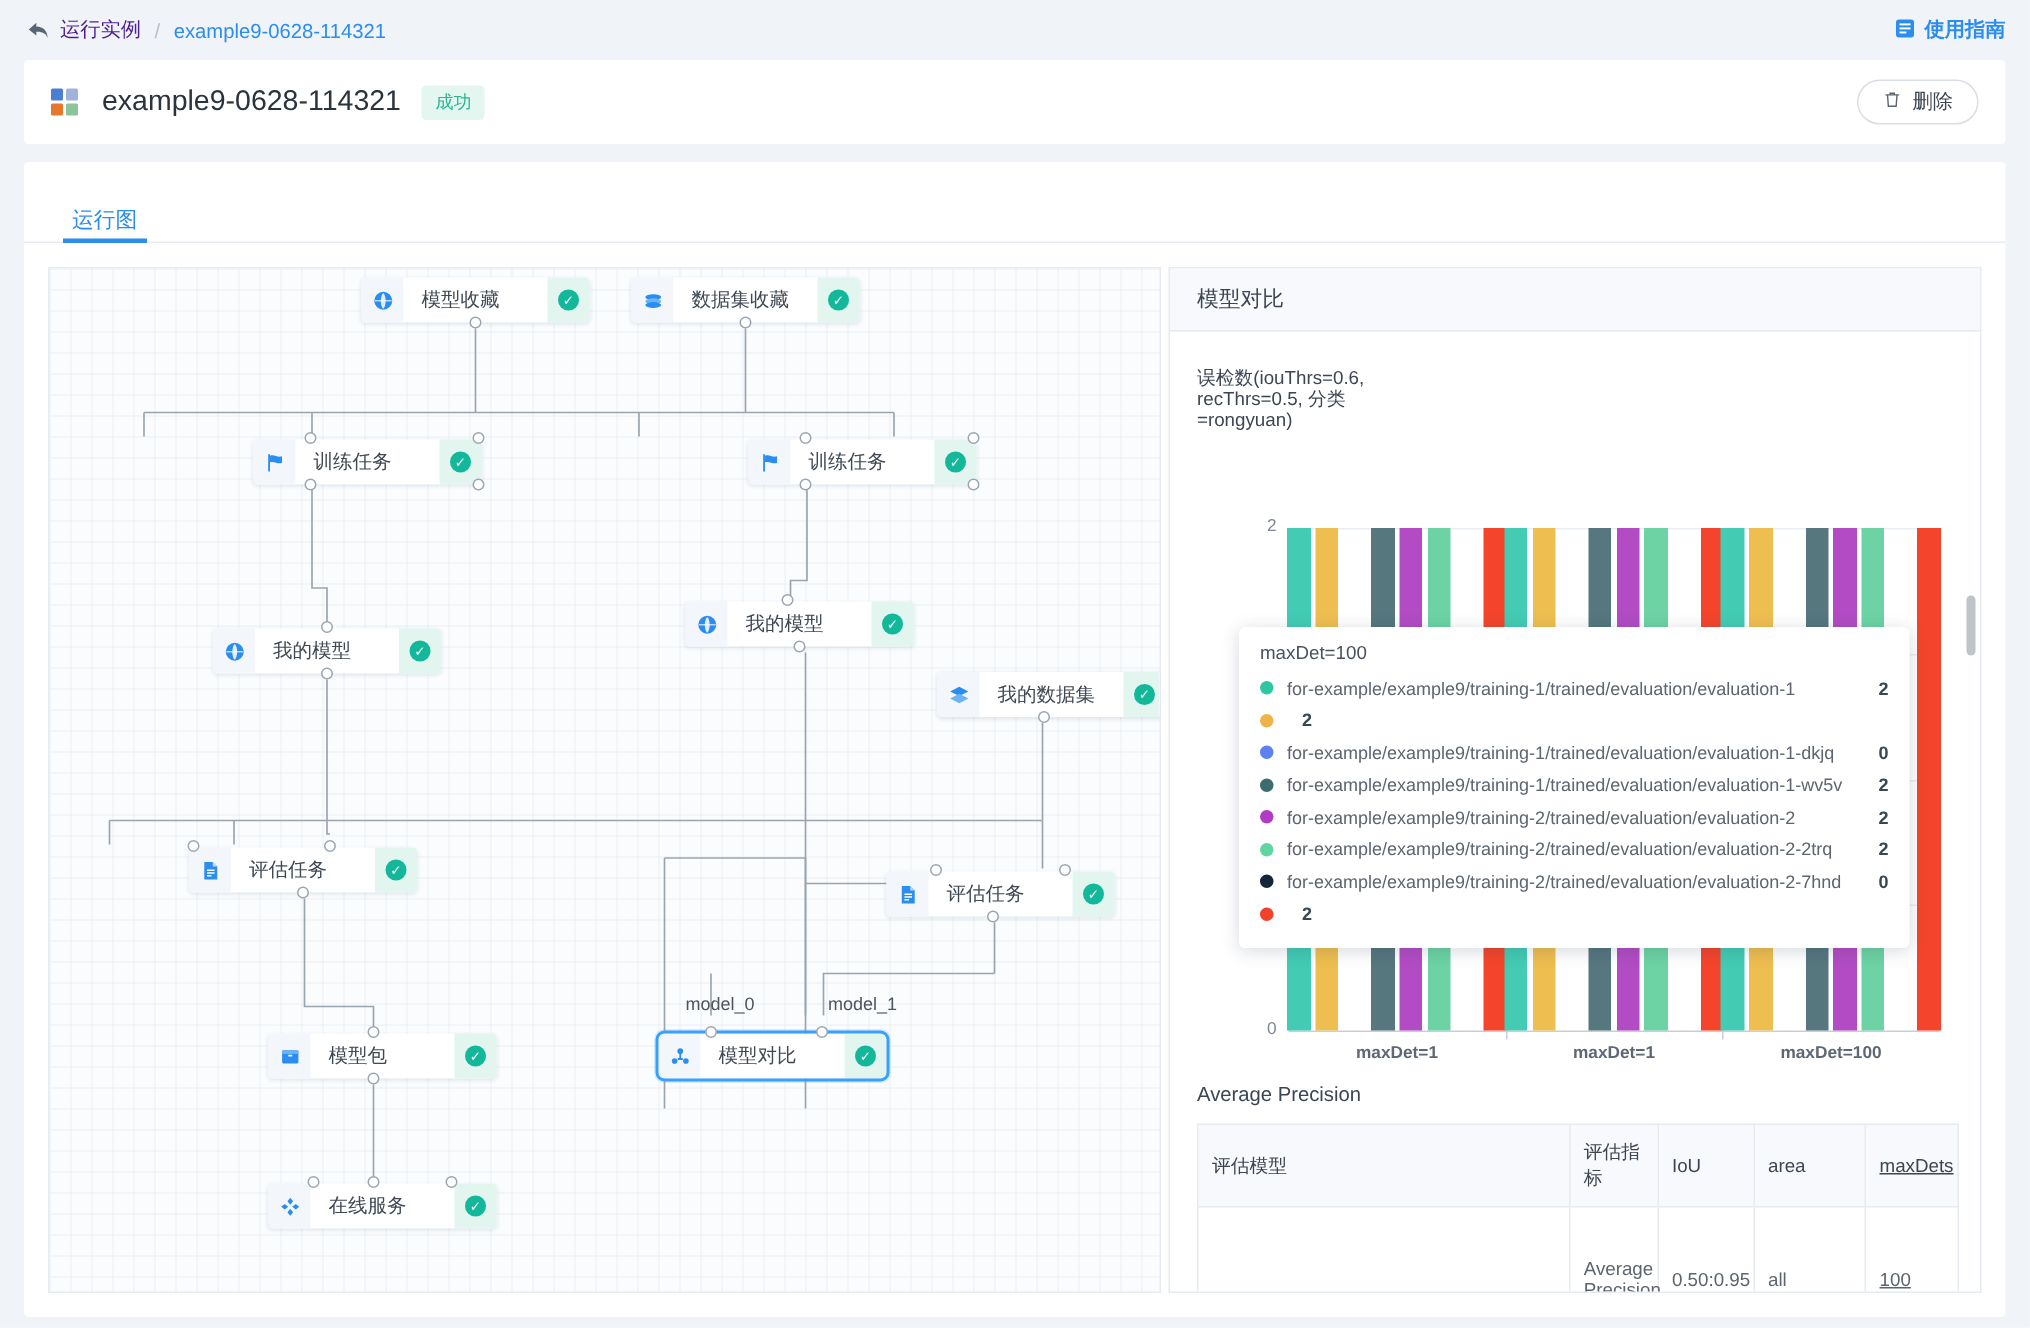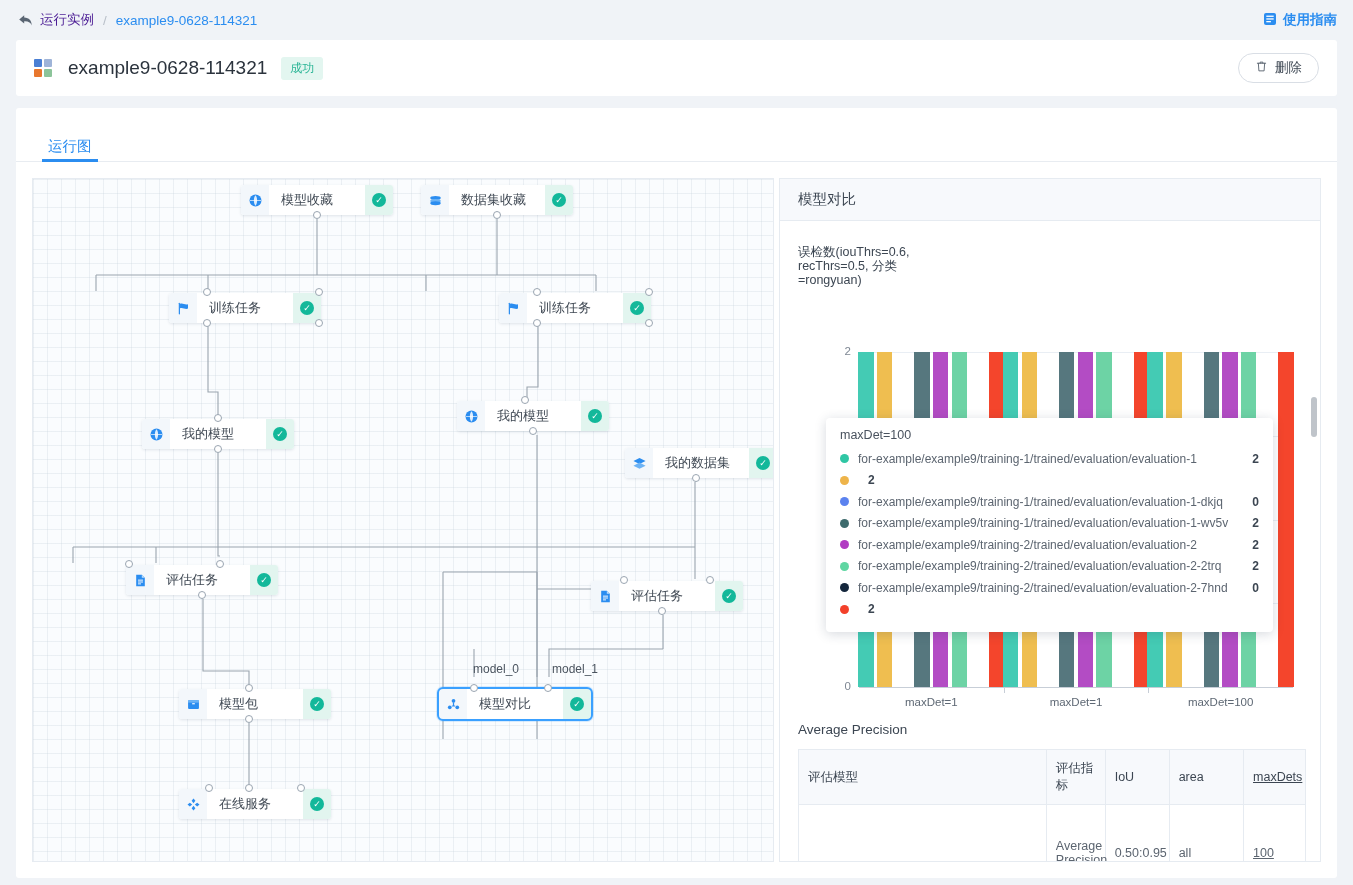--- a/index.html
+++ b/index.html
@@ -218,20 +218,21 @@
     text-align: right;
     font-size: 11.5px; color: #7e8793;
     transform: translateY(-7px);
   }
   .grid-line { position: absolute; height: 1px; background: #e9eef4; }
   .bar { position: absolute; bottom: 0; }
   .x-tick {
     position: absolute;
     font-size: 11.5px; color: #5e6874;
     transform: translateX(-50%);
+    font-weight: bold;
   }
   .axis-tick-mark { position: absolute; width:1px; background:#c7ced7; }
 
   
   #chart-tooltip {
     position: absolute;
     left: 826px; top: 418px;
     width: 447px;
     background: #fff;
     border-radius: 4px;
@@ -573,21 +574,21 @@
           <div class="port" style="left: 625.44px; top: 428px;"></div>
           <div class="port" style="left: 211.92px; top: 505px;"></div>
           <div class="port" style="left: 211.92px; top: 536px;"></div>
           <div class="port" style="left: 436.96px; top: 505px;"></div>
           <div class="port" style="left: 511.44px; top: 505px;"></div>
           <div class="port" style="left: 172.4px; top: 605px;"></div>
           <div class="port" style="left: 211.92px; top: 605px;"></div>
           <div class="port" style="left: 263.6px; top: 605px;"></div>
         </div>
       <div id="graph-port-labels">
-          <div class="port-label" style="left: 440px; top: 483px;">model_0</div>
+          <div class="port-label" style="left: 424px; top: 483px;">model_0</div>
           <div class="port-label" style="left: 519px; top: 483px;">model_1</div>
         </div>
     </div>
 
     <div id="right-panel">
       <div id="panel-header">模型对比</div>
       <div id="panel-body">
 
         <div id="chart-title">误检数(iouThrs=0.6, recThrs=0.5, 分类=rongyuan)</div>
 

